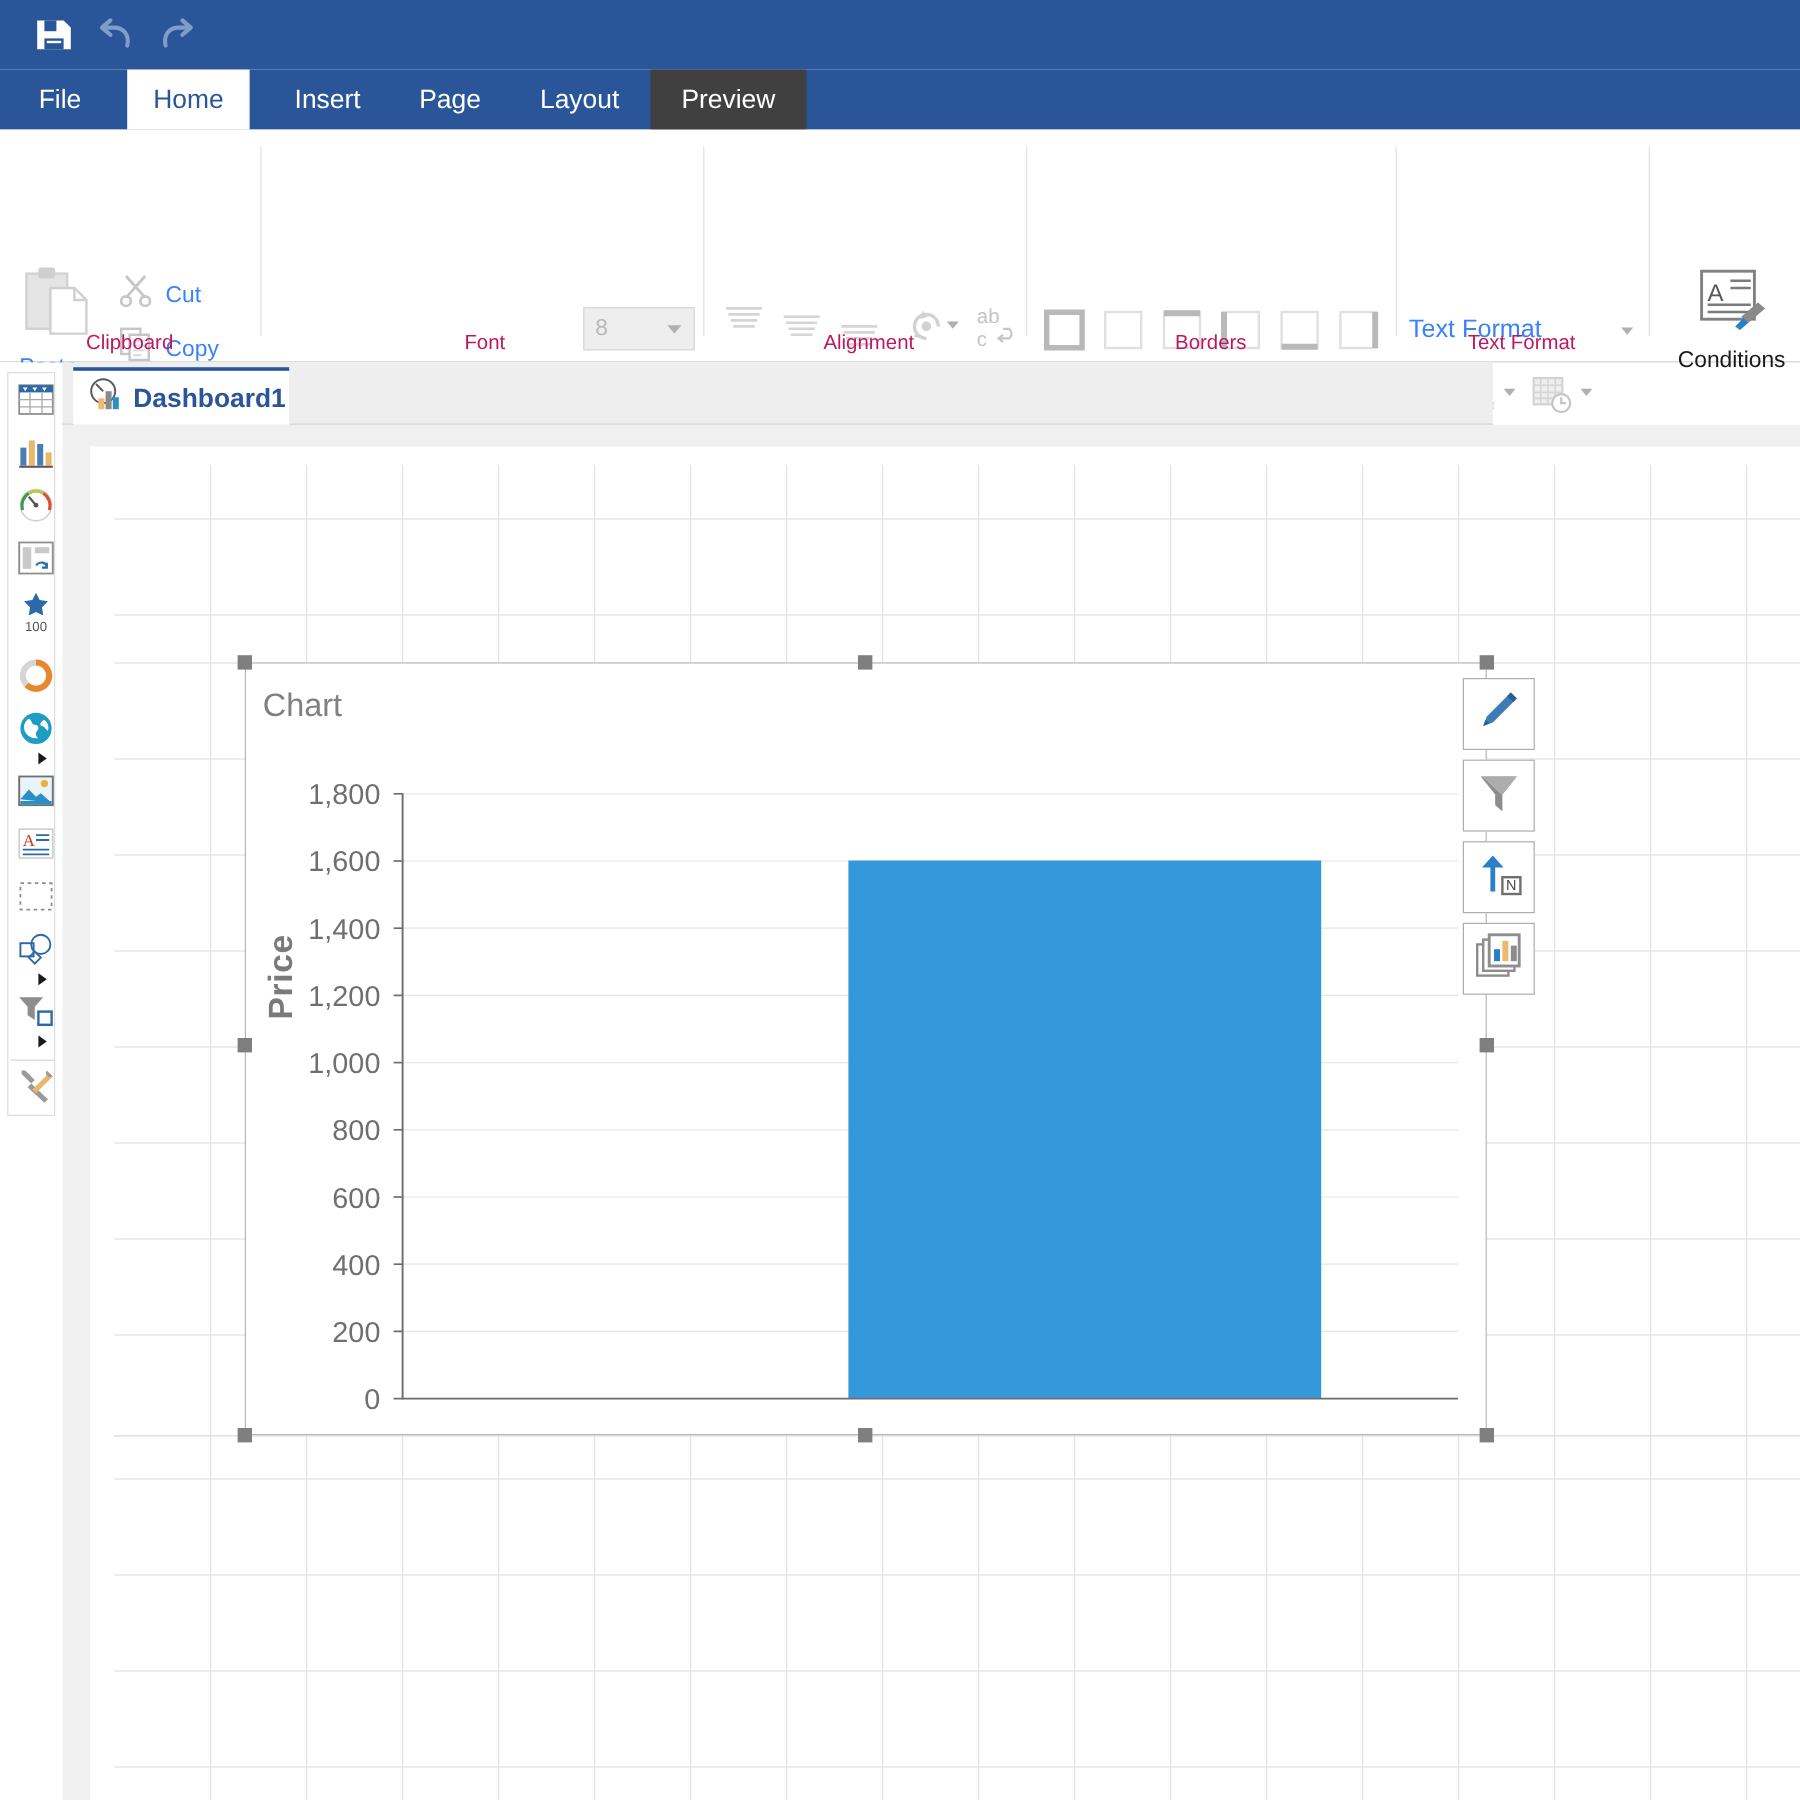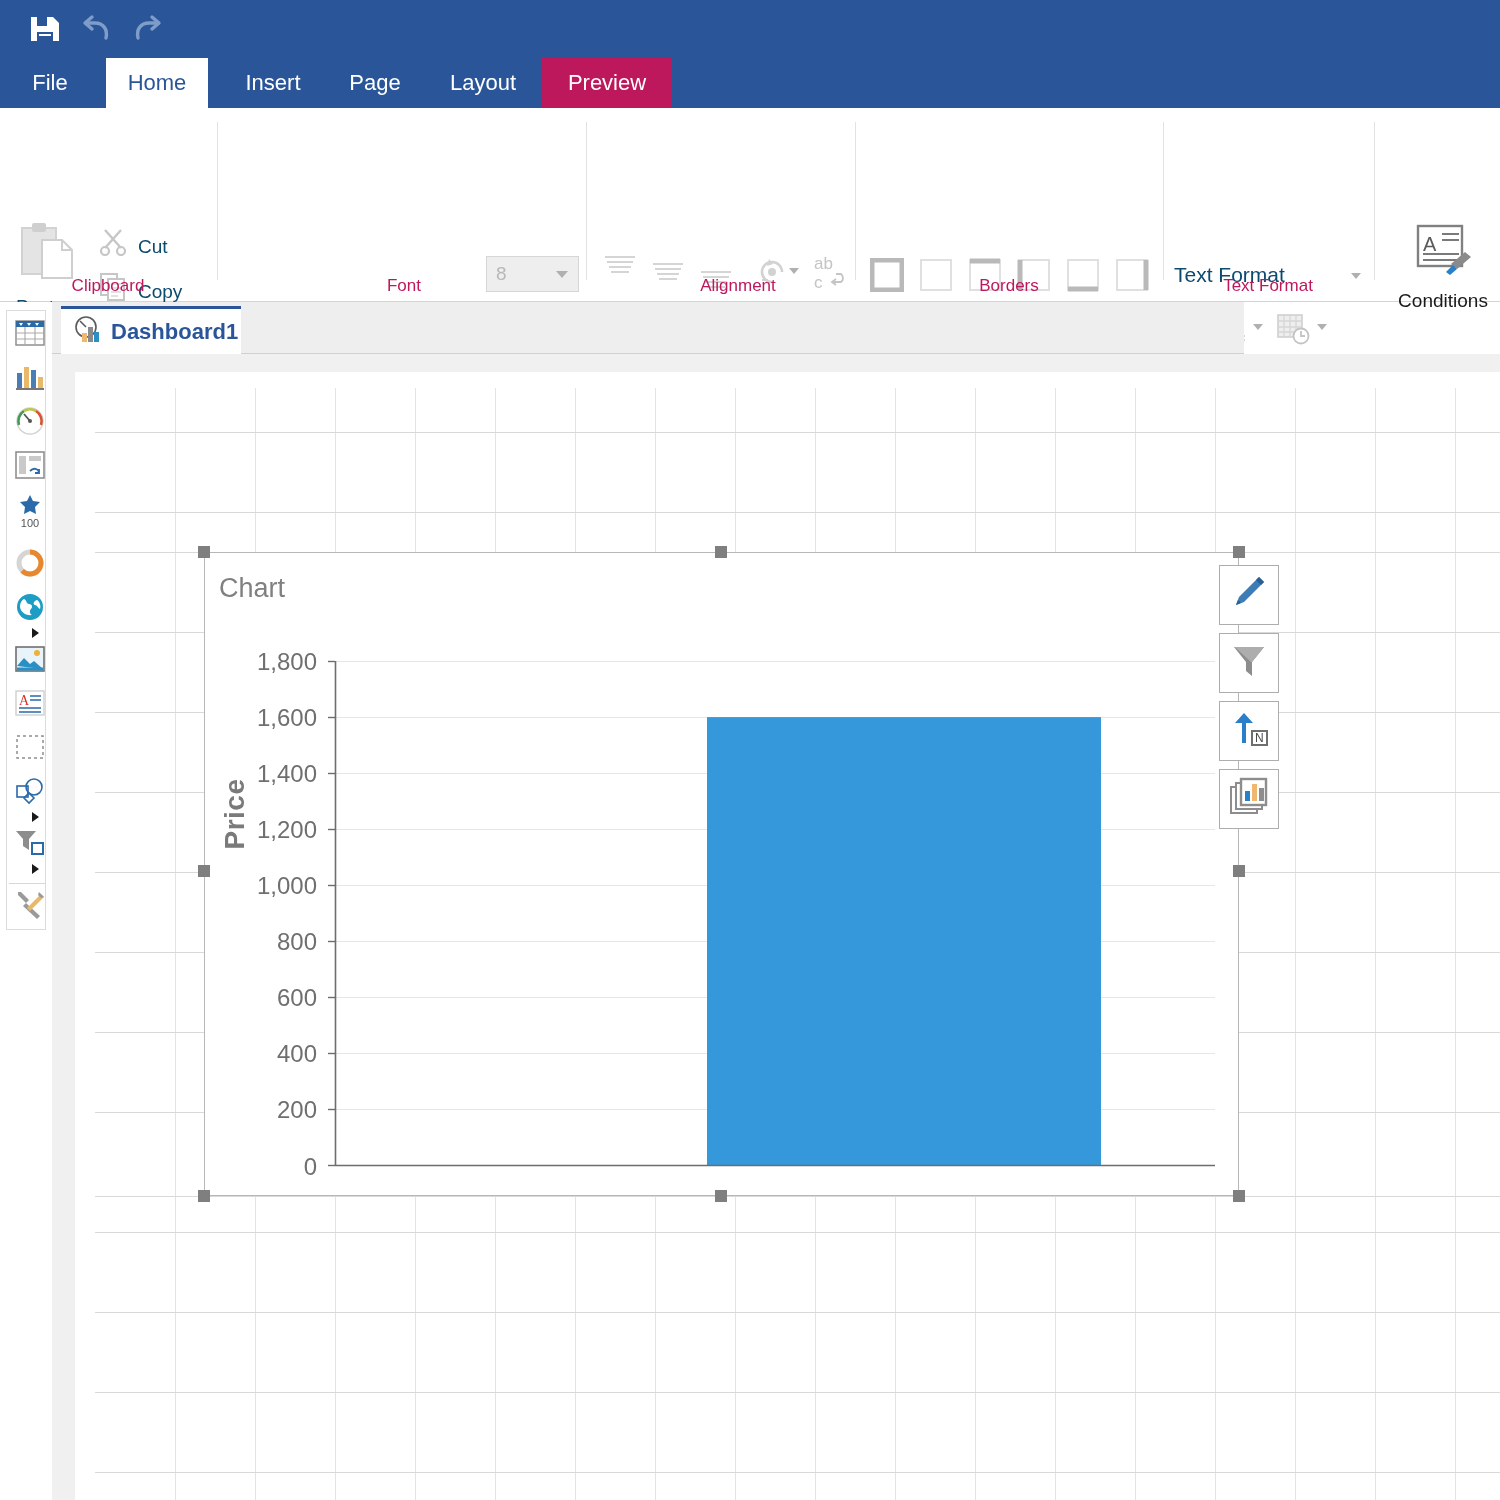--- a/index.html
+++ b/index.html
@@ -25,36 +25,36 @@
     position: absolute; left: 0; top: 58px; width: 1500px; height: 50px;
     background: #2a5699;
   }
   .rtab {
     position: absolute; top: 0; height: 50px;
     display: flex; align-items: center; justify-content: center;
     color: #ffffff; font-size: 22px; cursor: pointer;
     padding: 0 18px;
   }
   .rtab.active { background: #ffffff; color: #2a5699; font-weight: normal; }
-  .rtab.preview-on { background: #be185d; }
+  .rtab.preview-on { background: #404040; }
 
   
   #ribbon {
     position: absolute; left: 0; top: 108px; width: 1500px; height: 194px;
     background: #ffffff; border-bottom: 1px solid #d4d4d4;
   }
   .grp-label {
     position: absolute; bottom: 5px; text-align: center;
     font-size: 17px; color: #be185d;
   }
   .grp-div {
     position: absolute; top: 14px; width: 1px; height: 158px; background: #e2e2e2;
   }
 
-  .cmdtext { position: absolute; font-size: 19px; color: #0c4a6e; }
+  .cmdtext { position: absolute; font-size: 19px; color: #3b82f6; }
 
   
   .combo {
     position: absolute; background: #eeeeee; border: 1px solid #d6d6d6;
     display: flex; align-items: center;
   }
   .combo .cval { font-size: 19px; color: #b8b8b8; padding-left: 9px; flex: 1;
                  overflow: hidden; white-space: nowrap; }
   .caret { width: 0; height: 0; border-left: 6px solid transparent;
            border-right: 6px solid transparent; border-top: 7px solid #b0b0b0;
@@ -297,21 +297,21 @@
   </div>
   <div class="fbtn" style="left:798px;top:200px;width:36px;height:32px">
     <svg viewBox="0 0 36 32" width="36" height="32" aria-hidden="true">
       <path d="M7 4v24" stroke="#c9c9c9" stroke-width="2"></path>
       <path d="M7 3l-4 5h8zM7 29l-4-5h8z" fill="#c9c9c9"></path>
       <path d="M16 6h18M16 13h18M16 20h18M16 27h18" stroke="#d5d5d5" stroke-width="2.2"></path>
     </svg>
   </div>
   <div class="caret sm" style="position:absolute;left:838px;top:213px"></div>
 
-  <div class="grp-label" style="left:614px;width:248px">Alignment</div>
+  <div class="grp-label" style="left:600px;width:248px">Alignment</div>
   <div class="grp-div" style="left:855px"></div>
 
   <div class="fbtn" style="left:870px;top:150px;width:34px;height:34px">
     <svg viewBox="0 0 34 34" width="34" height="34" aria-hidden="true">
       <rect x="2" y="2" width="30" height="30" fill="none" stroke="#b9b9b9" stroke-width="5"></rect>
     </svg>
   </div>
   <div class="fbtn" style="left:919px;top:150px;width:34px;height:34px">
     <svg viewBox="0 0 34 34" width="34" height="34" aria-hidden="true">
       <rect x="2" y="2" width="30" height="30" fill="none" stroke="#e0e0e0" stroke-width="2"></rect>

